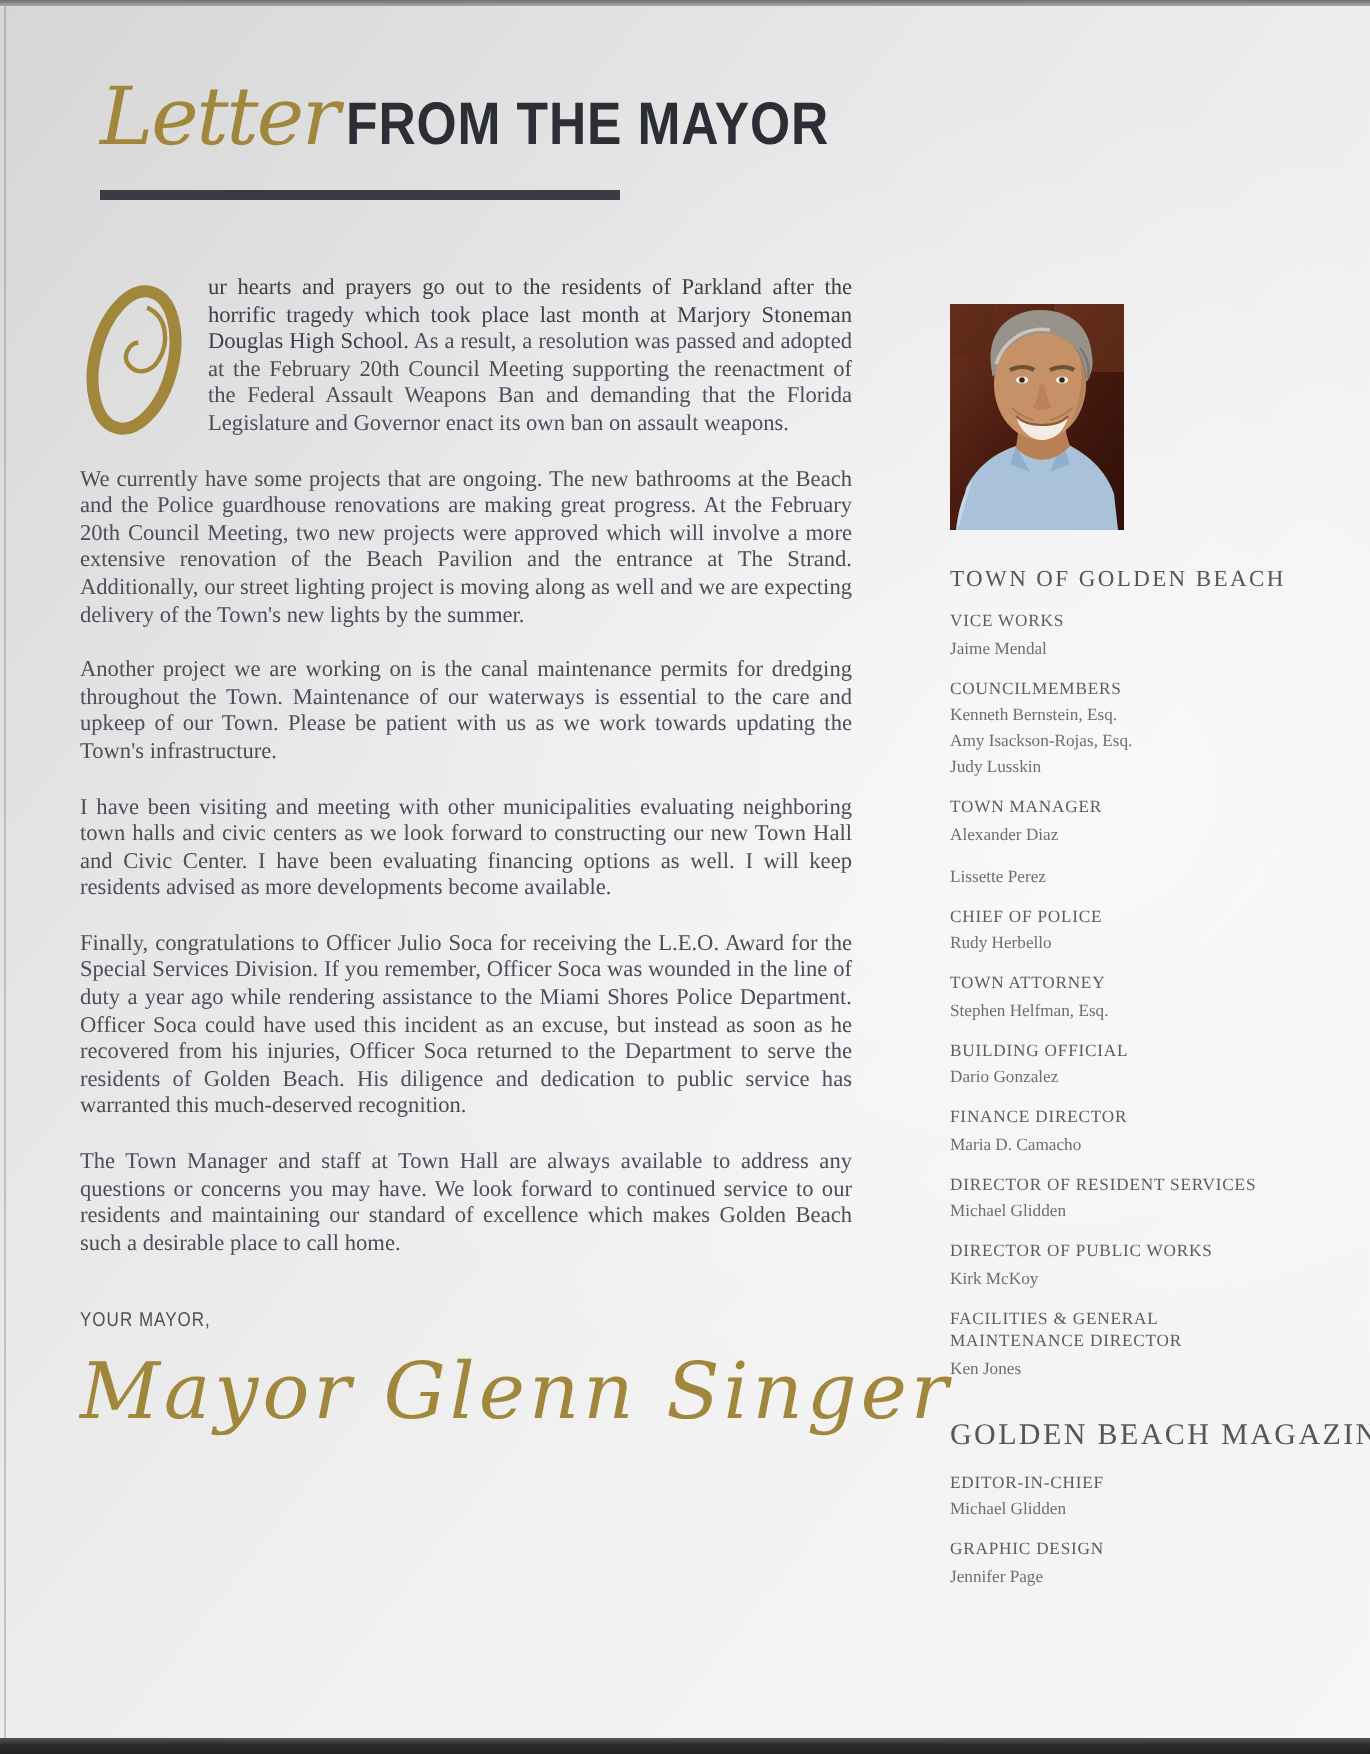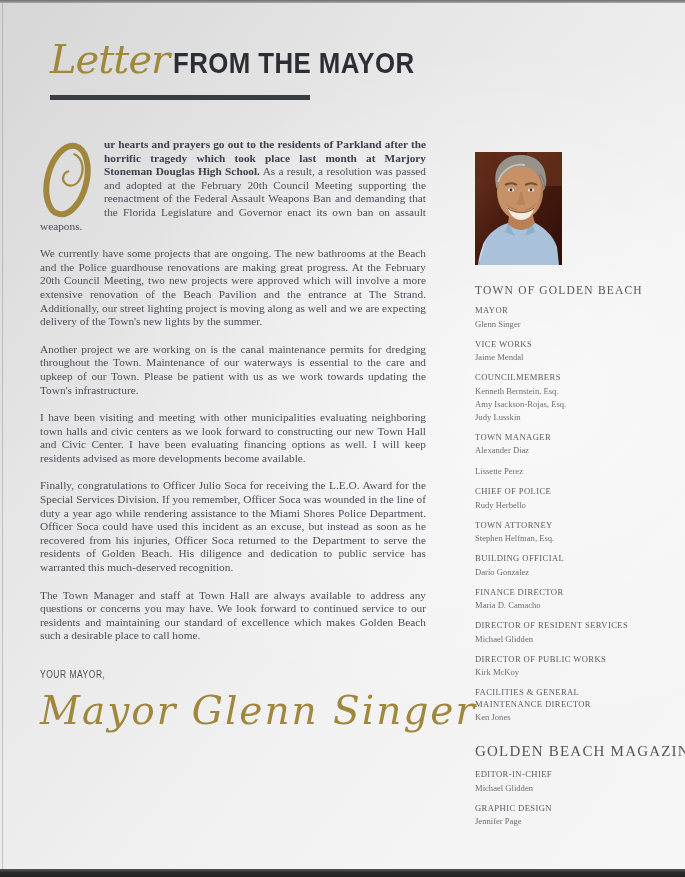--- a/index.html
+++ b/index.html
@@ -30,21 +30,21 @@
     font-family:"Liberation Sans","DejaVu Sans",sans-serif;font-weight:700;
     font-size:30px;color:#2b2e35;letter-spacing:.5px;vertical-align:baseline;margin-left:4px;
   }
   .header-rule{position:absolute;left:50px;top:95px;width:260px;height:5px;background:#393c43;}
 
   
   .col-left{position:absolute;left:40px;top:138px;width:386px;color:#4a4e59;}
   .col-left p,.para{
     margin:0 0 14px 0;font-size:11.3px;line-height:13.6px;text-align:justify;
   }
-  .lead-bold{font-weight:700;color:#3c404c;}
+  .lead-bold{font-weight:400;color:#3c404c;}
   .dropcap{
     float:left;width:50px;height:78px;margin:3px 12px 0 2px;
   }
   .closing-label{
     margin-top:26px;
     font-family:"Liberation Sans","DejaVu Sans",sans-serif;
     font-size:10px;color:#4f4f4f;letter-spacing:.6px;
     transform:scaleX(.85);transform-origin:left;
   }
   .signature{
@@ -140,24 +140,20 @@
 
       <path d="M33 56 C38 62.5 54 62.5 59 56 C57 65 51 68 46 68 C41 68 35 64 33 56 Z" fill="#f2ece1"></path>
       <path d="M33 56 C38 62 54 62 59 56" stroke="#8a5a3a" stroke-width="1" fill="none"></path>
       <path d="M31 52 C34 55 38 57 42 58" stroke="#a06c44" stroke-width="1" fill="none" opacity=".6"></path>
       <path d="M61 52 C58 55 54 57 50 58" stroke="#a06c44" stroke-width="1" fill="none" opacity=".6"></path>
     </svg>
 
     <div class="dir-heading">TOWN OF GOLDEN BEACH</div>
     <div>
         <div class="entry">
-          <div class="entry-title">MAYOR</div>
-          <div class="entry-name">Glenn Singer</div>
-        </div>
-        <div class="entry">
           <div class="entry-title">VICE WORKS</div>
           <div class="entry-name">Jaime Mendal</div>
         </div>
         <div class="entry">
           <div class="entry-title">COUNCILMEMBERS</div>
           <div class="entry-name">Kenneth Bernstein, Esq.</div>
           <div class="entry-name">Amy Isackson-Rojas, Esq.</div>
           <div class="entry-name">Judy Lusskin</div>
         </div>
         <div class="entry">

